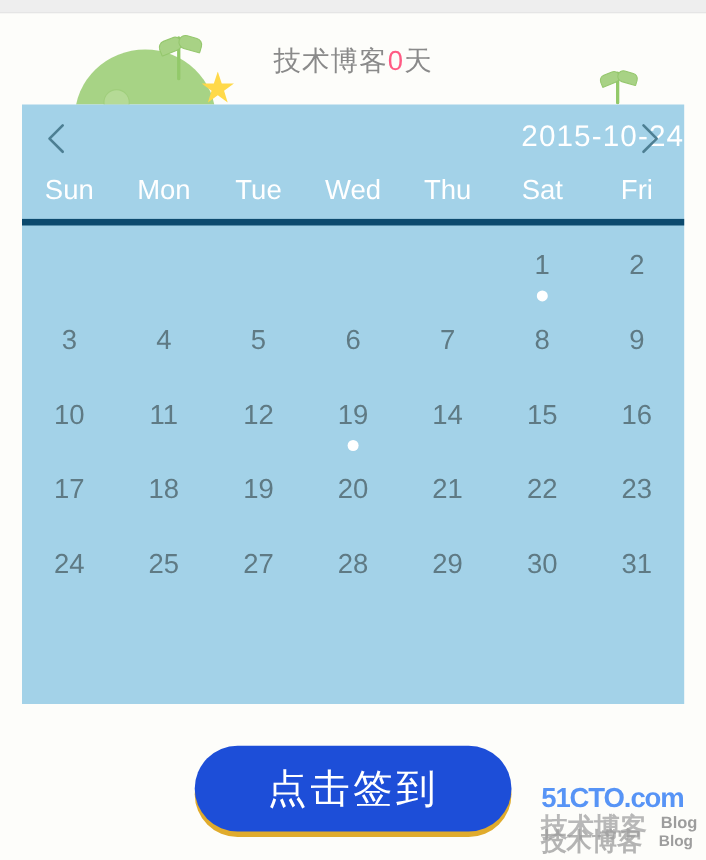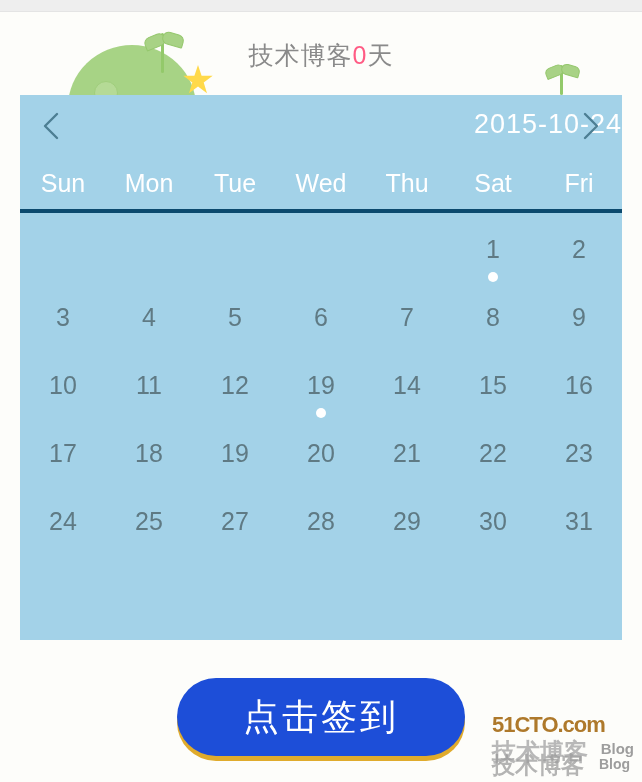--- a/index.html
+++ b/index.html
@@ -150,22 +150,21 @@
     height: 34px;
     cursor: pointer;
   }
   .nav-prev { left: 15px; }
   .nav-next { right: 15px; }
   .nav-arrow svg { display: block; }
 
   .weekdays {
     display: flex;
     height: 46px;
-    border-bottom: 4px solid #0c4a6e;
-    margin-top: 10px;
+    border-bottom: 6px solid #0c4a6e;
   }
   .weekday {
     flex: 1 1 0;
     text-align: center;
     color: #ffffff;
     font-size: 25px;
     line-height: 40px;
   }
 
   .cal-grid {
@@ -234,23 +233,23 @@
   .wm-layer {
     position: absolute;
     white-space: nowrap;
     font-family: "Liberation Sans", "DejaVu Sans", sans-serif;
     font-weight: bold;
     color: #8f8f8f;
     opacity: 0.85;
   }
   .wm-brand-a {
     left: 2px; top: 6px;
-    font-size: 22px;
+    font-size: 25px;
     letter-spacing: -1px;
-    color: #a16207;
+    color: #3b82f6;
   }
   .wm-cn-a {
     left: 2px; top: 30px;
     font-size: 24px;
     color: #a8a8a8;
     opacity: 0.8;
   }
   .wm-cn-b {
     left: 2px; top: 44px;
     font-size: 23px;

